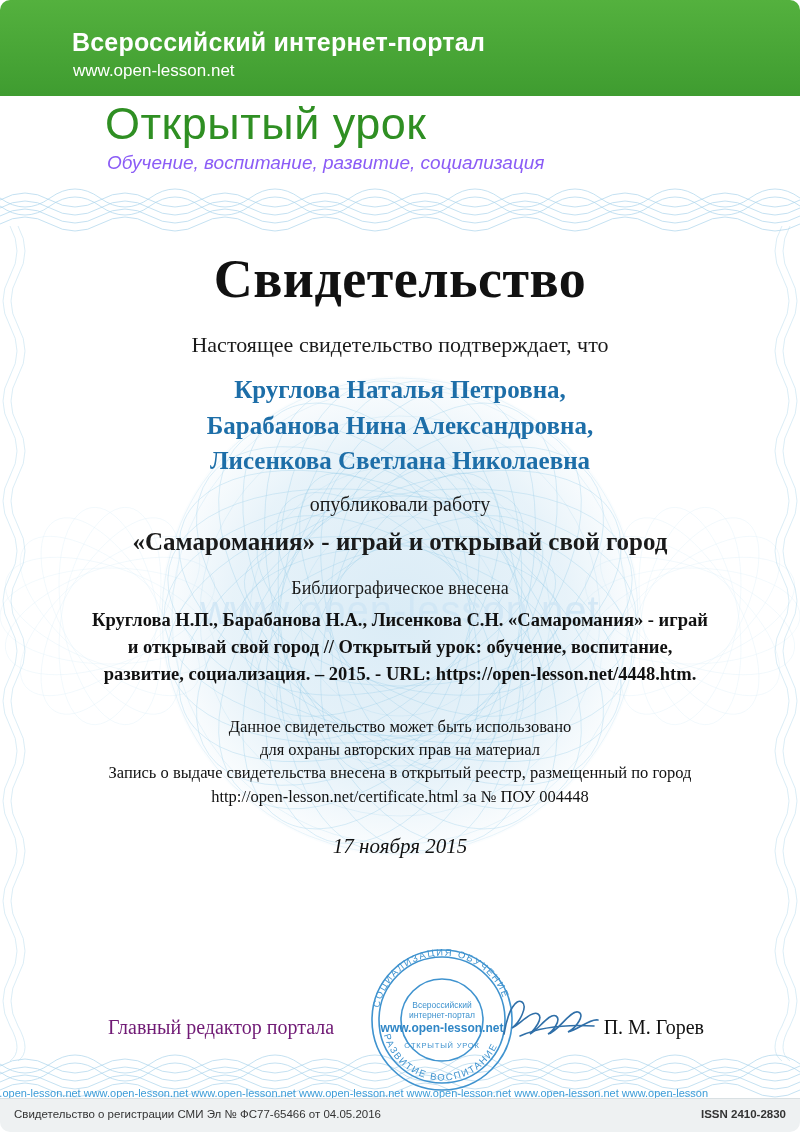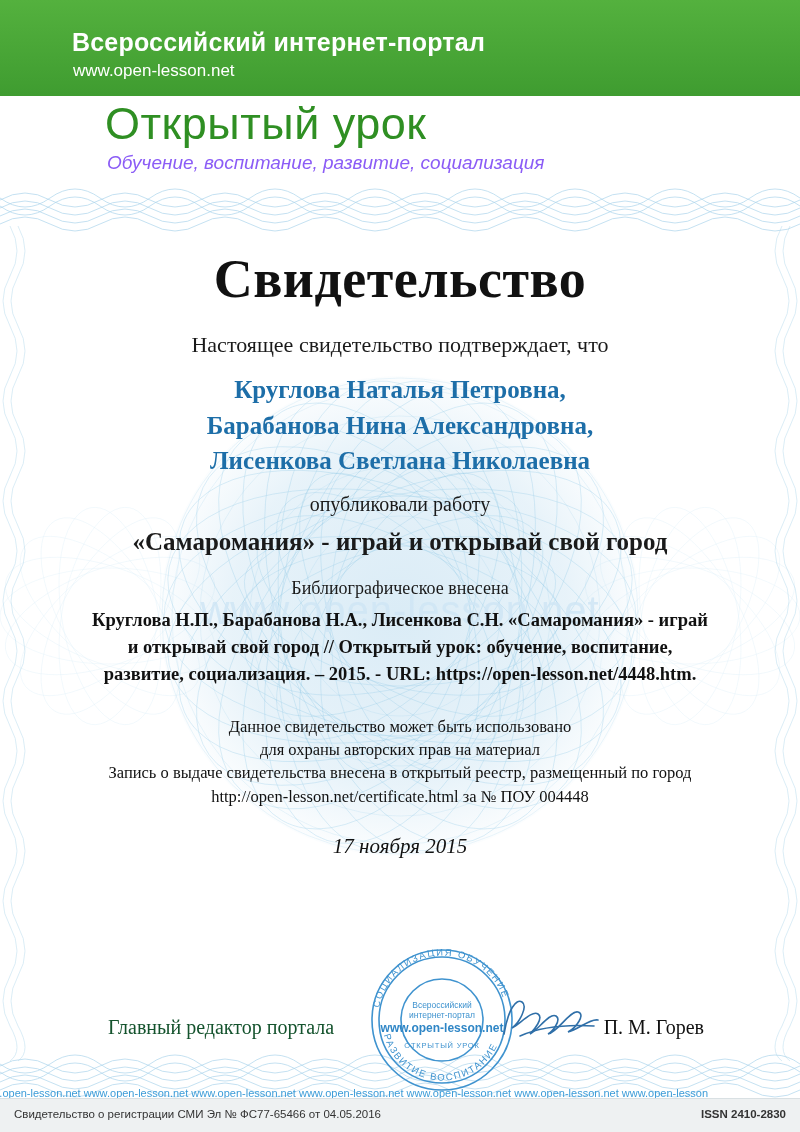--- a/index.html
+++ b/index.html
@@ -12,20 +12,21 @@
     height: 1132px;
     font-family: "Liberation Serif", serif;
     overflow: hidden;
   }
   .page {
     position: relative;
     width: 800px;
     height: 1132px;
     background: #ffffff;
     overflow: hidden;
+    border-radius: 10px;
   }
 
   
   .header-green {
     position: absolute;
     left: 0; top: 0;
     width: 800px;
     height: 96px;
     background: #4caa3a;
     background: linear-gradient(180deg, #54b13e 0%, #3f9c30 100%);
@@ -196,21 +197,21 @@
     left: 0;
     top: 1010px;
     width: 800px;
     height: 40px;
   }
   .sign-left {
     position: absolute;
     left: 108px;
     top: 6px;
     font-size: 20px;
-    color: #14532d;
+    color: #701a75;
     text-align: right;
   }
   .sign-right {
     position: absolute;
     right: 96px;
     top: 6px;
     font-size: 20px;
     color: #111111;
   }
 

